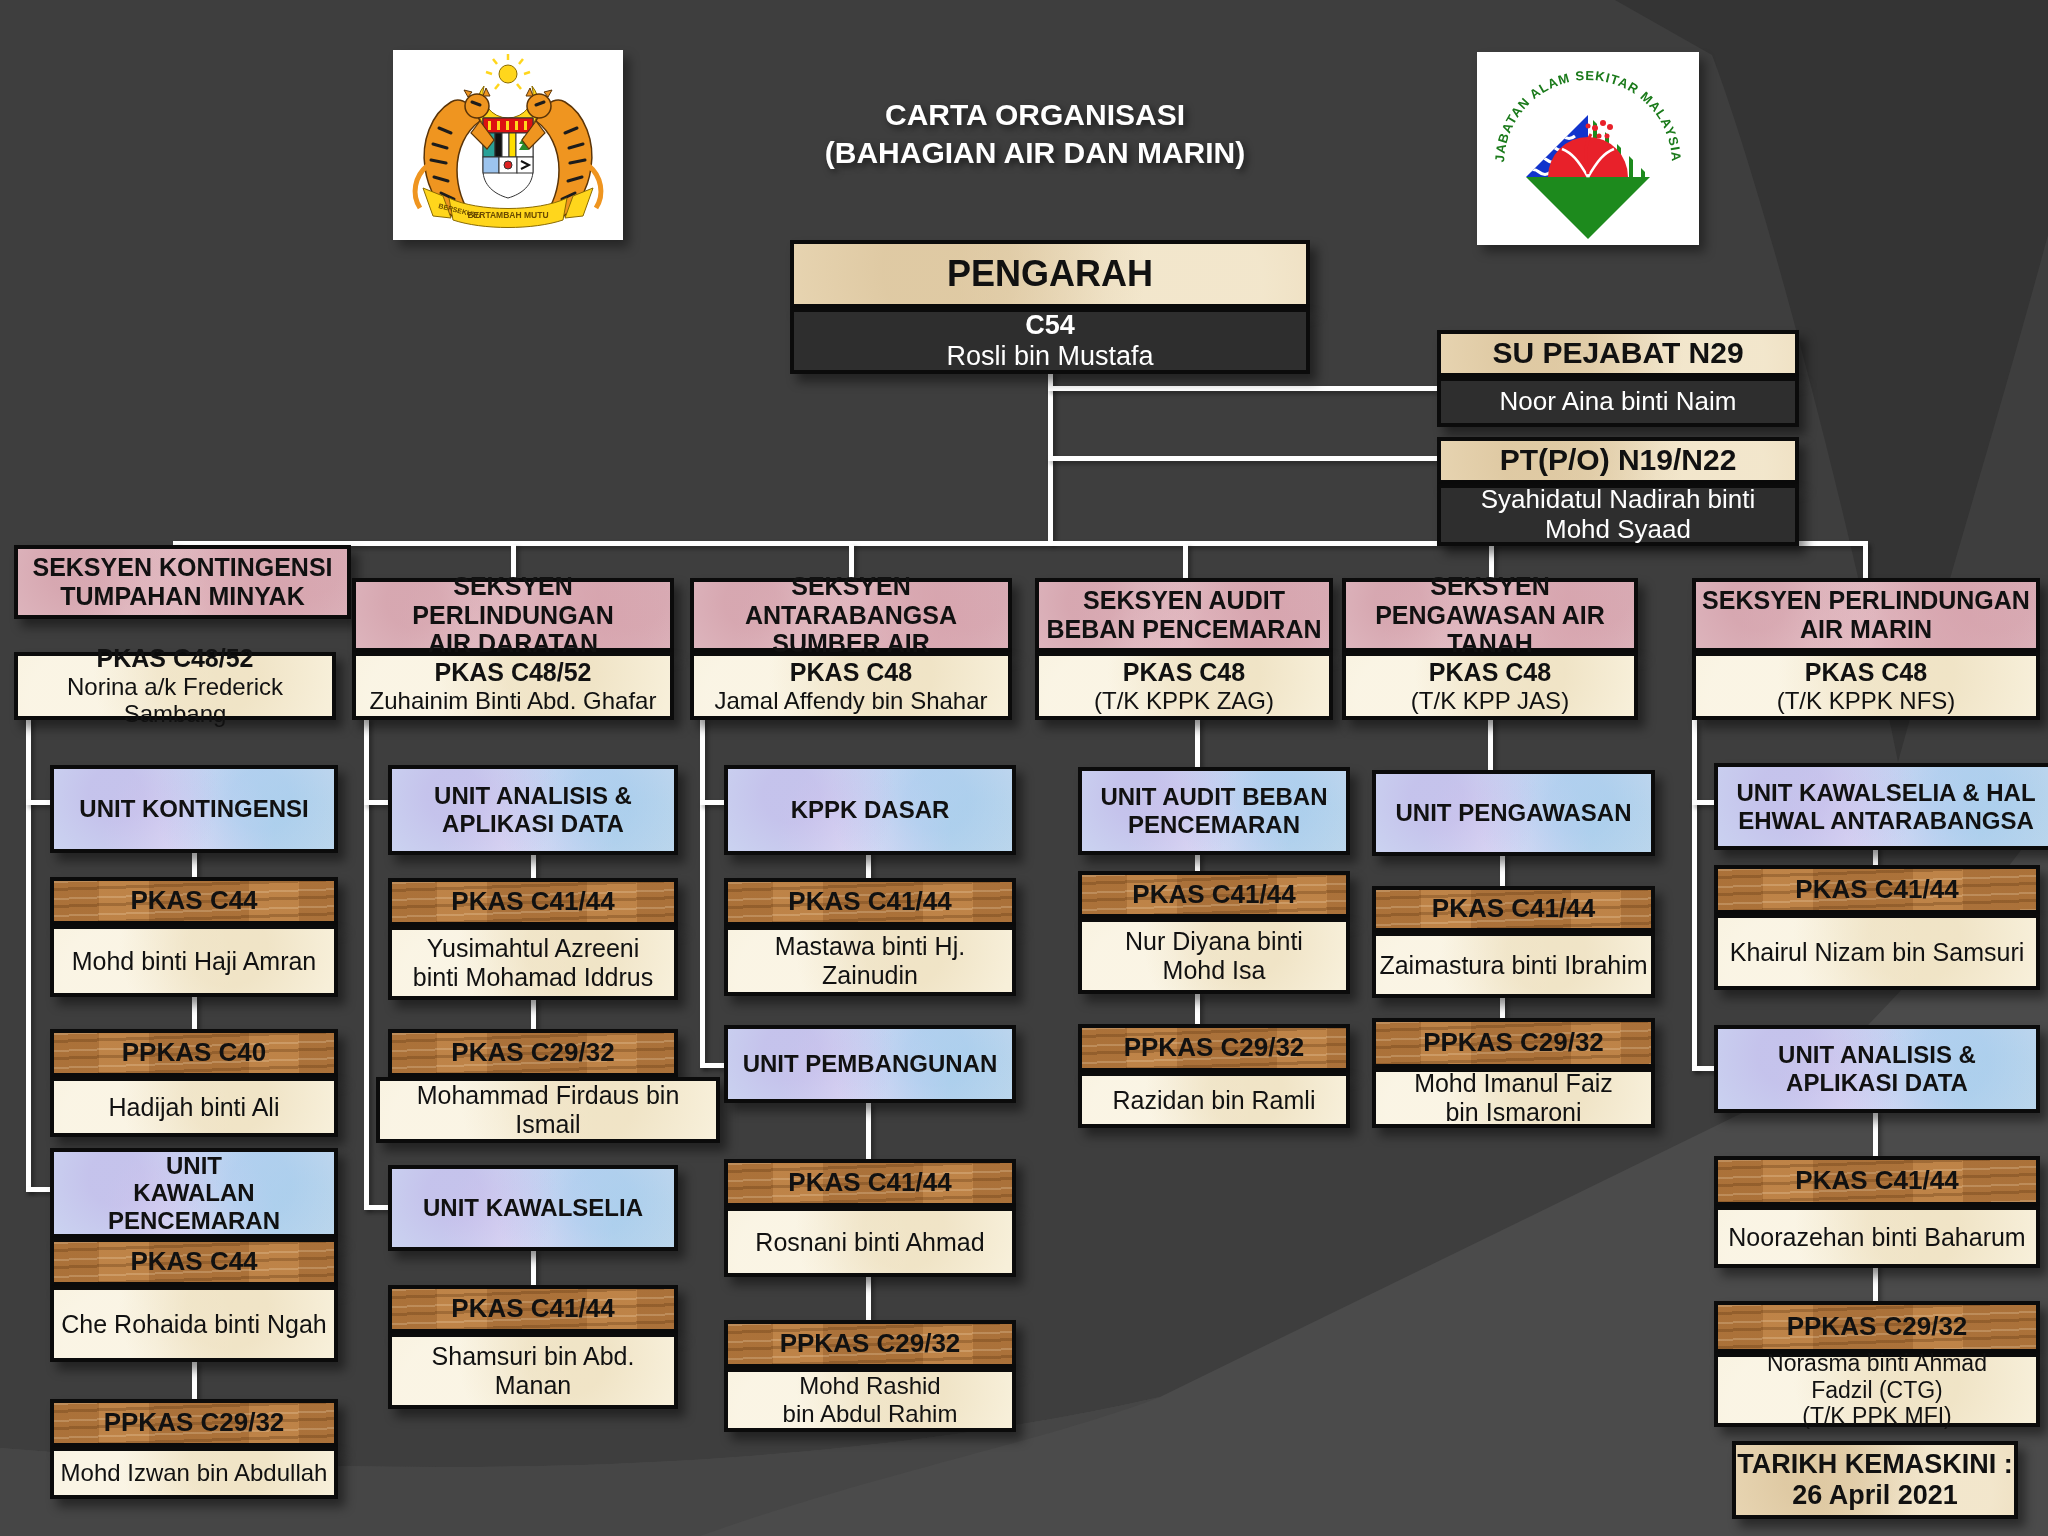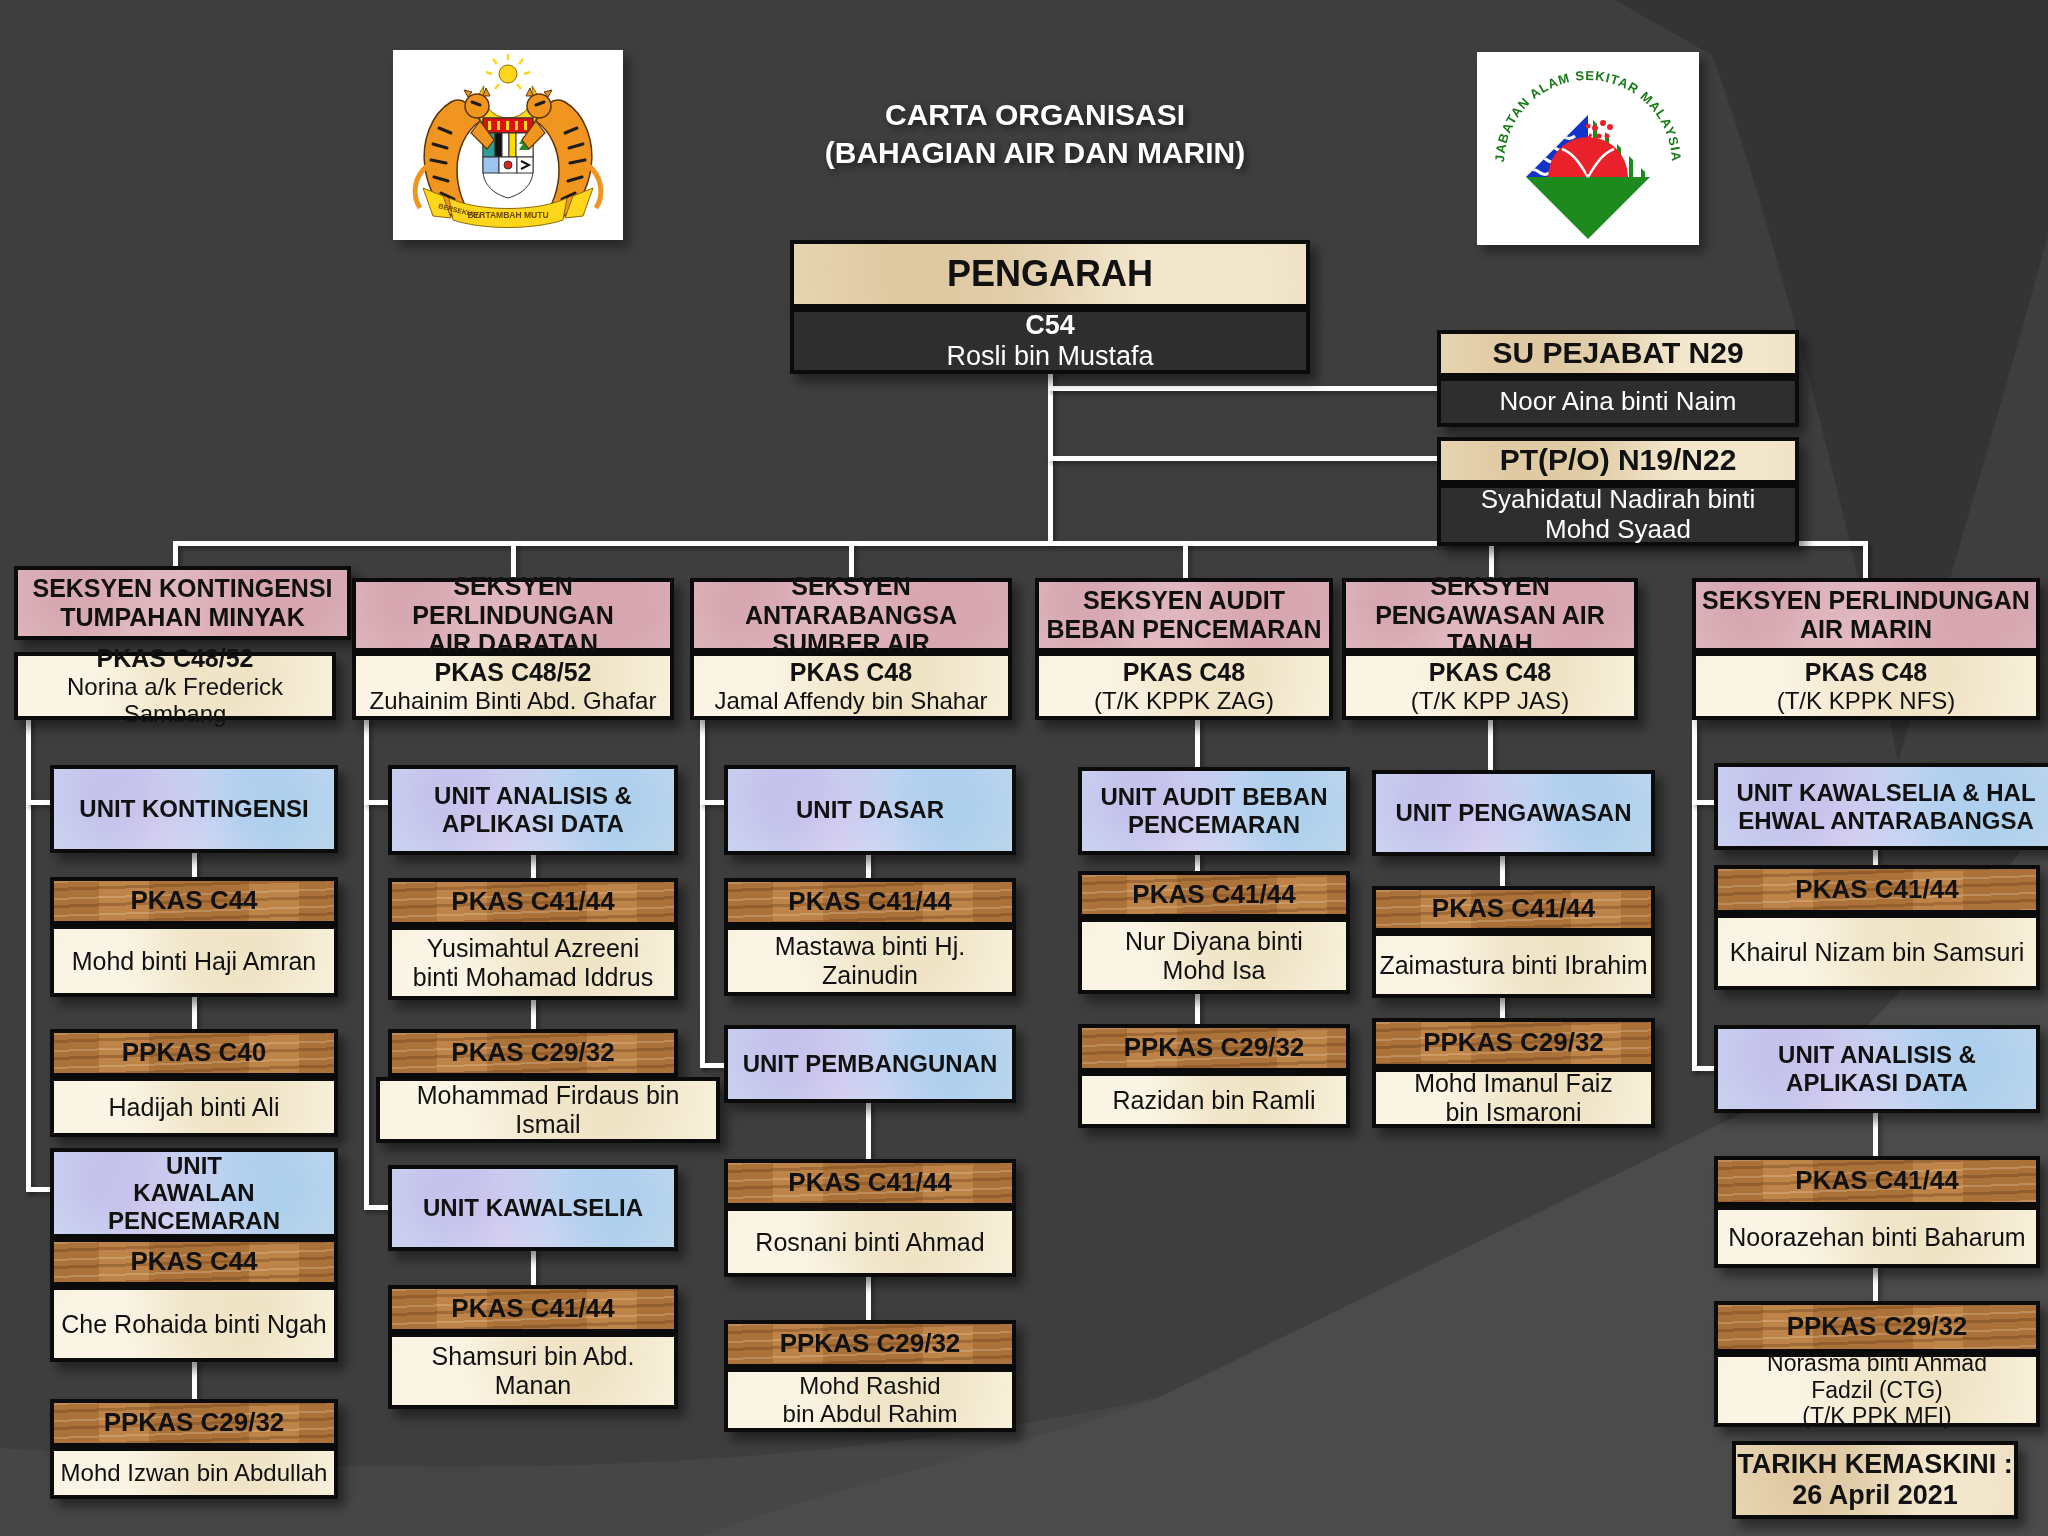--- a/index.html
+++ b/index.html
@@ -248,21 +248,21 @@
     <span>Noor Aina binti Naim</span>
   </div>
   <div class="b parch hd f30" style="left:1437px;top:437px;width:362px;height:47px">
     <span>PT(P/O) N19/N22</span>
   </div>
   <div class="b dark f26" style="left:1437px;top:484px;width:362px;height:62px">
     <span>Syahidatul Nadirah binti
 Mohd Syaad</span>
   </div>
 
-  <div class="b pink hd f25" style="left:14px;top:566px;width:337px;height:74px">
+  <div class="b pink hd f25" style="left:14px;top:545px;width:337px;height:74px">
       <span>SEKSYEN KONTINGENSI
 TUMPAHAN MINYAK</span>
     </div>
   <div class="b cream f24" style="left:14px;top:652px;width:322px;height:68px">
     <span class="hd f25">PKAS C48/52</span>
     <span>Norina a/k Frederick Sambang</span>
   </div>
   <div class="b pink hd f25" style="left:352px;top:578px;width:322px;height:74px">
       <span>SEKSYEN PERLINDUNGAN
 AIR DARATAN</span>
@@ -358,21 +358,21 @@
       <span>UNIT KAWALSELIA</span>
     </div>
   <div class="b wood hd f26" style="left:388px;top:1285px;width:290px;height:48px">
       <span>PKAS C41/44</span>
     </div>
   <div class="b cream f25" style="left:388px;top:1333px;width:290px;height:76px">
       <span>Shamsuri bin Abd. Manan</span>
     </div>
 
   <div class="b blue hd f24" style="left:724px;top:765px;width:292px;height:90px">
-      <span>UNIT DASAR</span>
+      <span>KPPK DASAR</span>
     </div>
   <div class="b wood hd f26" style="left:724px;top:878px;width:292px;height:48px">
       <span>PKAS C41/44</span>
     </div>
   <div class="b cream f25" style="left:724px;top:926px;width:292px;height:70px">
       <span>Mastawa binti Hj. Zainudin</span>
     </div>
   <div class="b blue hd f24" style="left:724px;top:1025px;width:292px;height:78px">
       <span>UNIT PEMBANGUNAN</span>
     </div>

